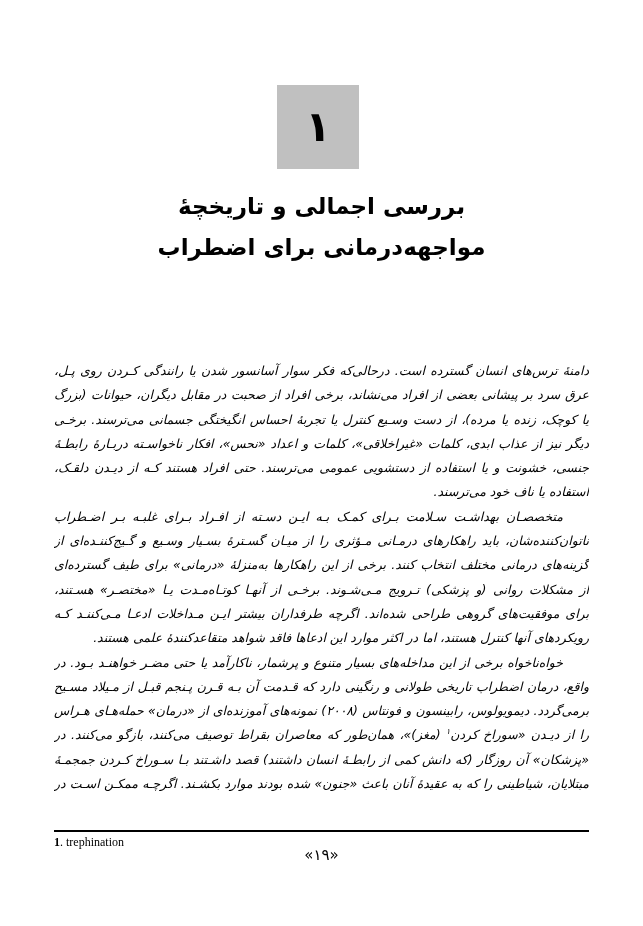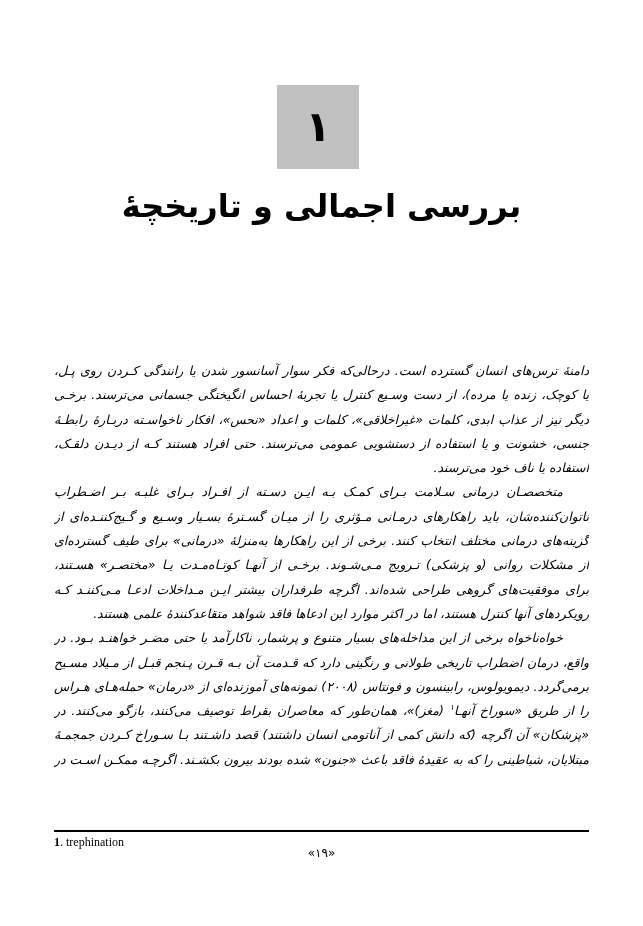--- a/index.html
+++ b/index.html
@@ -21,21 +21,21 @@
   .chapter-number {
     font-size: 42px; font-weight: bold; line-height: 1;
   }
   .title {
     position: absolute;
     top: 186px; left: 0; width: 100%;
     margin: 0;
     text-align: center;
     direction: rtl;
     font-weight: bold;
-    font-size: 32px;
+    font-size: 23px;
     line-height: 41px;
   }
   .title-line { display: block; }
   .body-text {
     position: absolute;
     top: 359px; left: 54px; width: 535px;
     direction: rtl;
     font-size: 12.5px;
   }
   .line {
@@ -68,54 +68,56 @@
     direction: ltr;
     font-family: "Liberation Serif", serif;
     font-size: 12px;
   }
   .footnote b { font-weight: bold; }
   .page-number {
     position: absolute;
     left: 0; top: 846px; width: 100%;
     text-align: center;
     direction: rtl;
-    font-size: 12px;
+    font-size: 15px;
   }
 </style>
 </head>
 <body>
 
 <div class="page">
 
   <div class="chapter-box">
     <span class="chapter-number">۱</span>
   </div>
 
   <h1 class="title">
     <span class="title-line">بررسی اجمالی و تاریخچۀ</span>
+    <span class="title-line">مواجهه‌درمانی برای اضطراب</span>
   </h1>
 
   <div class="body-text">
       <div class="line"><span>دامنۀ ترس‌های انسان گسترده است. درحالی‌که فکر سوار آسانسور شدن یا رانندگی کـردن روی پـل،</span></div>
+      <div class="line"><span>عرق سرد بر پیشانی بعضی از افراد می‌نشاند، برخی افراد از صحبت در مقابل دیگران، حیوانات (بزرگ</span></div>
       <div class="line"><span>یا کوچک، زنده یا مرده)، از دست وسـیع کنترل یا تجربۀ احساس انگیختگی جسمانی می‌ترسند. برخـی</span></div>
       <div class="line"><span>دیگر نیز از عذاب ابدی، کلمات «غیراخلاقی»، کلمات و اعداد «نحس»، افکار ناخواسـته دربـارۀ رابطـۀ</span></div>
       <div class="line"><span>جنسی، خشونت و یا استفاده از دستشویی عمومی می‌ترسند. حتی افراد هستند کـه از دیـدن دلقـک،</span></div>
       <div class="line last"><span>استفاده یا ناف خود می‌ترسند.</span></div>
-      <div class="line indent"><span>متخصصـان درمانی سـلامت بـرای کمـک بـه ایـن دسـته از افـراد بـرای غلبـه بـر اضـطراب</span></div>
+      <div class="line indent"><span>متخصصـان بهداشـت سـلامت بـرای کمـک بـه ایـن دسـته از افـراد بـرای غلبـه بـر اضـطراب</span></div>
       <div class="line"><span>ناتوان‌کننده‌شان، باید راهکارهای درمـانی مـؤثری را از میـان گسـترۀ بسـیار وسـیع و گـیج‌کننـده‌ای از</span></div>
       <div class="line"><span>گزینه‌های درمانی مختلف انتخاب کنند. برخی از این راهکارها به‌منزلۀ «درمانی» برای طیف گسترده‌ای</span></div>
       <div class="line"><span>از مشکلات روانی (و پزشکی) تـرویج مـی‌شـوند. برخـی از آنهـا کوتـاه‌مـدت یـا «مختصـر» هسـتند،</span></div>
       <div class="line"><span>برای موفقیت‌های گروهی طراحی شده‌اند. اگرچه طرفداران بیشتر ایـن مـداخلات ادعـا مـی‌کننـد کـه</span></div>
       <div class="line last"><span>رویکردهای آنها کنترل هستند، اما در اکثر موارد این ادعاها فاقد شواهد متقاعدکنندۀ علمی هستند.</span></div>
       <div class="line indent"><span>خواه‌ناخواه برخی از این مداخله‌های بسیار متنوع و پرشمار، ناکارآمد یا حتی مضـر خواهنـد بـود. در</span></div>
       <div class="line"><span>واقع، درمان اضطراب تاریخی طولانی و رنگینی دارد که قـدمت آن بـه قـرن پـنجم قبـل از مـیلاد مسـیح</span></div>
       <div class="line"><span>برمی‌گردد. دیمویولوس، رابینسون و فونتاس (۲۰۰۸) نمونه‌های آموزنده‌ای از «درمان» حمله‌هـای هـراس</span></div>
-      <div class="line"><span>را از طریق «سوراخ آنهـا</span><sup>۱</sup><span> (مغز)»، همان‌طور که معاصران بقراط توصیف می‌کنند، بازگو می‌کنند. در اصل،</span></div>
-      <div class="line"><span>«پزشکان» آن اگرچه (که دانش کمی از آناتومی انسان داشتند) قصد داشـتند بـا سـوراخ کـردن جمجمـۀ</span></div>
-      <div class="line"><span>مبتلایان، شیاطینی را که به عقیدۀ فاقد باعث «جنون» شده بودند بیرون بکشـند. اگرچـه ممکـن اسـت در</span></div>
+      <div class="line"><span>را از دیـدن «سوراخ کردن</span><sup>۱</sup><span> (مغز)»، همان‌طور که معاصران بقراط توصیف می‌کنند، بازگو می‌کنند. در اصل،</span></div>
+      <div class="line"><span>«پزشکان» آن روزگار (که دانش کمی از رابطـۀ انسان داشتند) قصد داشـتند بـا سـوراخ کـردن جمجمـۀ</span></div>
+      <div class="line"><span>مبتلایان، شیاطینی را که به عقیدۀ آنان باعث «جنون» شده بودند موارد بکشـند. اگرچـه ممکـن اسـت در</span></div>
     </div>
 
   <div class="footnote-rule"></div>
 
   <div class="footnote">
     <b>1</b><span>. trephination</span>
   </div>
 
   <div class="page-number">«۱۹»</div>
 

